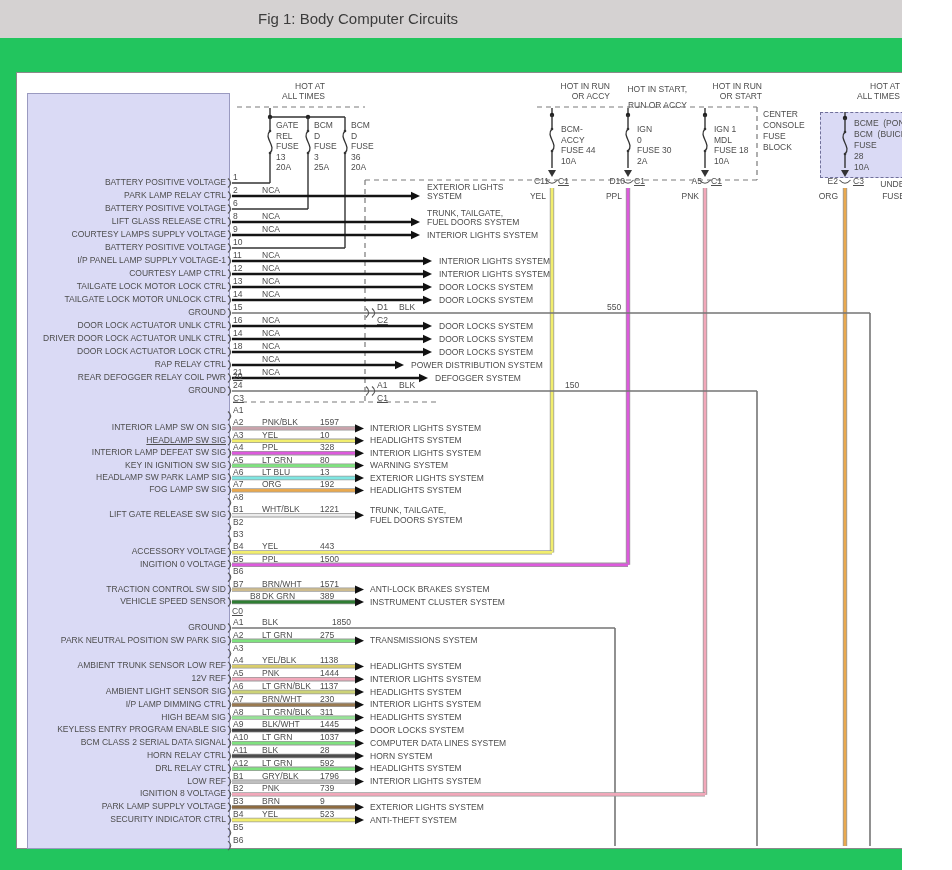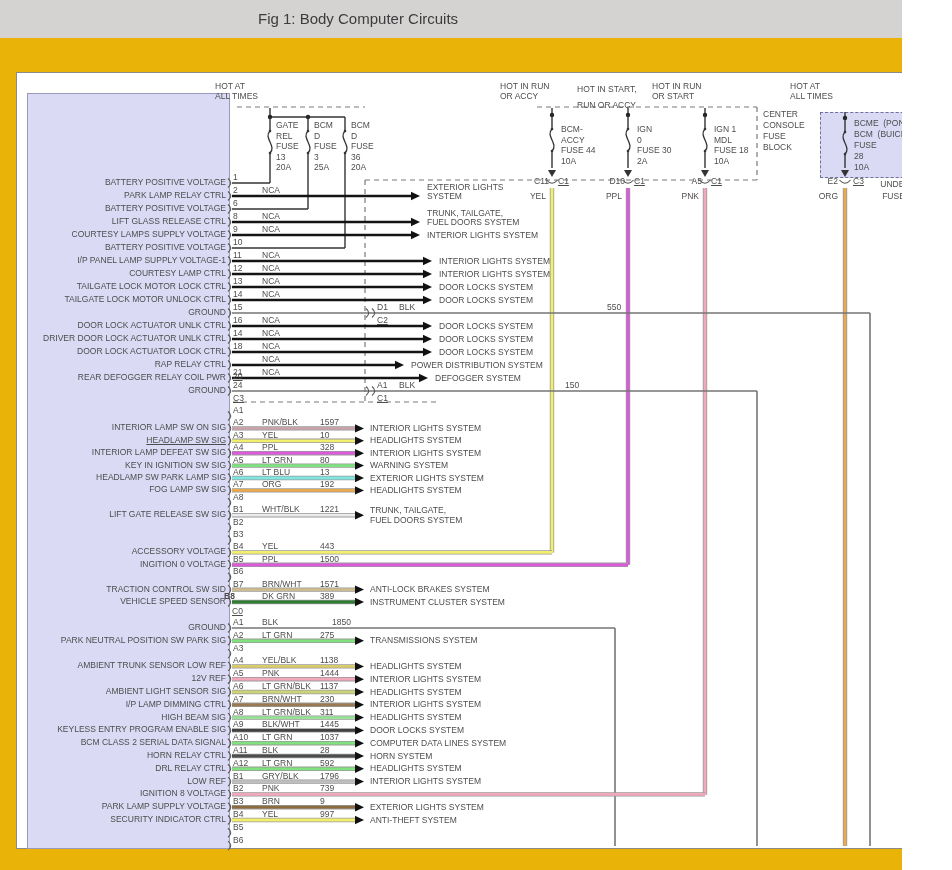--- a/index.html
+++ b/index.html
@@ -1,25 +1,25 @@
 <!DOCTYPE html>
 <html><head>
 <meta charset="utf-8">
 <style>
   html,body{margin:0;padding:0;background:#fff;font-family:"Liberation Sans",sans-serif;}
-  #stage{position:relative;width:902px;height:870px;overflow:hidden;background:#eab308;}
+  #stage{position:relative;width:902px;height:870px;overflow:hidden;background:#22c55e;}
   .hdr{position:absolute;left:0;top:0;width:952px;height:38px;background:#d5d2d2;}
   .hdr .t{position:absolute;left:258px;top:10px;font-size:15px;color:#3c3c3c;}
   .frame{position:absolute;left:16px;top:72px;width:924px;height:775px;border:1px solid #8a8a8a;background:#fff;}
   .bcm{position:absolute;left:27px;top:93px;width:201px;height:754px;background:#dadaf5;border:1px solid #9a9ac0;}
   .uhbox{position:absolute;left:820px;top:112px;width:112px;height:64px;background:#dadaf5;border:1px dashed #70709a;}
   svg.wires{position:absolute;left:0;top:0;}
   #labels .lbl{position:absolute;font-size:8.5px;line-height:9.5px;color:#4d4d4d;white-space:pre;}
   #labels .r{text-align:right;}
-  #labels .c{text-align:left;}
+  #labels .c{text-align:right;}
   #labels .u{text-decoration:underline;}
 </style>
 </head>
 <body>
 
 <div id="stage">
   <div class="hdr" style="background: rgb(213, 210, 210);">
     <div class="t">Fig 1: Body Computer Circuits</div>
   </div>
   <div class="frame"></div>
@@ -433,21 +433,21 @@
       <div class="lbl" style="left: 233px; top: 554.8px;">B5</div>
       <div class="lbl r" style="left: 30px; top: 559.8px; width: 196px;">INGITION 0 VOLTAGE</div>
       <div class="lbl" style="left: 262px; top: 554.8px;">PPL</div>
       <div class="lbl" style="left: 320px; top: 554.8px;">1500</div>
       <div class="lbl" style="left: 233px; top: 567.2px;">B6</div>
       <div class="lbl" style="left: 233px; top: 579.6px;">B7</div>
       <div class="lbl r" style="left: 30px; top: 584.6px; width: 196px;">TRACTION CONTROL SW SID</div>
       <div class="lbl" style="left: 262px; top: 579.6px;">BRN/WHT</div>
       <div class="lbl" style="left: 320px; top: 579.6px;">1571</div>
       <div class="lbl" style="left: 370px; top: 585.1px; line-height: 9.5px;">ANTI-LOCK BRAKES SYSTEM</div>
-      <div class="lbl" style="left: 224px; top: 592px; font-weight: bold;">B8</div>
+      <div class="lbl" style="left: 250px; top: 592px;">B8</div>
       <div class="lbl r" style="left: 30px; top: 597px; width: 196px;">VEHICLE SPEED SENSOR</div>
       <div class="lbl" style="left: 262px; top: 592px;">DK GRN</div>
       <div class="lbl" style="left: 320px; top: 592px;">389</div>
       <div class="lbl" style="left: 370px; top: 597.5px; line-height: 9.5px;">INSTRUMENT CLUSTER SYSTEM</div>
       <div class="lbl" style="left: 233px; top: 618px;">A1</div>
       <div class="lbl r" style="left: 30px; top: 623px; width: 196px;">GROUND</div>
       <div class="lbl" style="left: 262px; top: 618px;">BLK</div>
       <div class="lbl" style="left: 320px; top: 618px; margin-left: 12px;">1850</div>
       <div class="lbl" style="left: 233px; top: 630.8px;">A2</div>
       <div class="lbl r" style="left: 30px; top: 635.8px; width: 196px;">PARK NEUTRAL POSITION SW PARK SIG</div>
@@ -510,19 +510,19 @@
       <div class="lbl" style="left: 262px; top: 784.4px;">PNK</div>
       <div class="lbl" style="left: 320px; top: 784.4px;">739</div>
       <div class="lbl" style="left: 233px; top: 797.2px;">B3</div>
       <div class="lbl r" style="left: 30px; top: 802.2px; width: 196px;">PARK LAMP SUPPLY VOLTAGE</div>
       <div class="lbl" style="left: 262px; top: 797.2px;">BRN</div>
       <div class="lbl" style="left: 320px; top: 797.2px;">9</div>
       <div class="lbl" style="left: 370px; top: 802.7px; line-height: 9.5px;">EXTERIOR LIGHTS SYSTEM</div>
       <div class="lbl" style="left: 233px; top: 810px;">B4</div>
       <div class="lbl r" style="left: 30px; top: 815px; width: 196px;">SECURITY INDICATOR CTRL</div>
       <div class="lbl" style="left: 262px; top: 810px;">YEL</div>
-      <div class="lbl" style="left: 320px; top: 810px;">997</div>
+      <div class="lbl" style="left: 320px; top: 810px;">523</div>
       <div class="lbl" style="left: 370px; top: 815.5px; line-height: 9.5px;">ANTI-THEFT SYSTEM</div>
       <div class="lbl" style="left: 233px; top: 822.8px;">B5</div>
       <div class="lbl" style="left: 233px; top: 835.6px;">B6</div>
       <div class="lbl u" style="left: 232px; top: 607px;">C0</div>
     </div>
 </div>
 
 </body></html>

